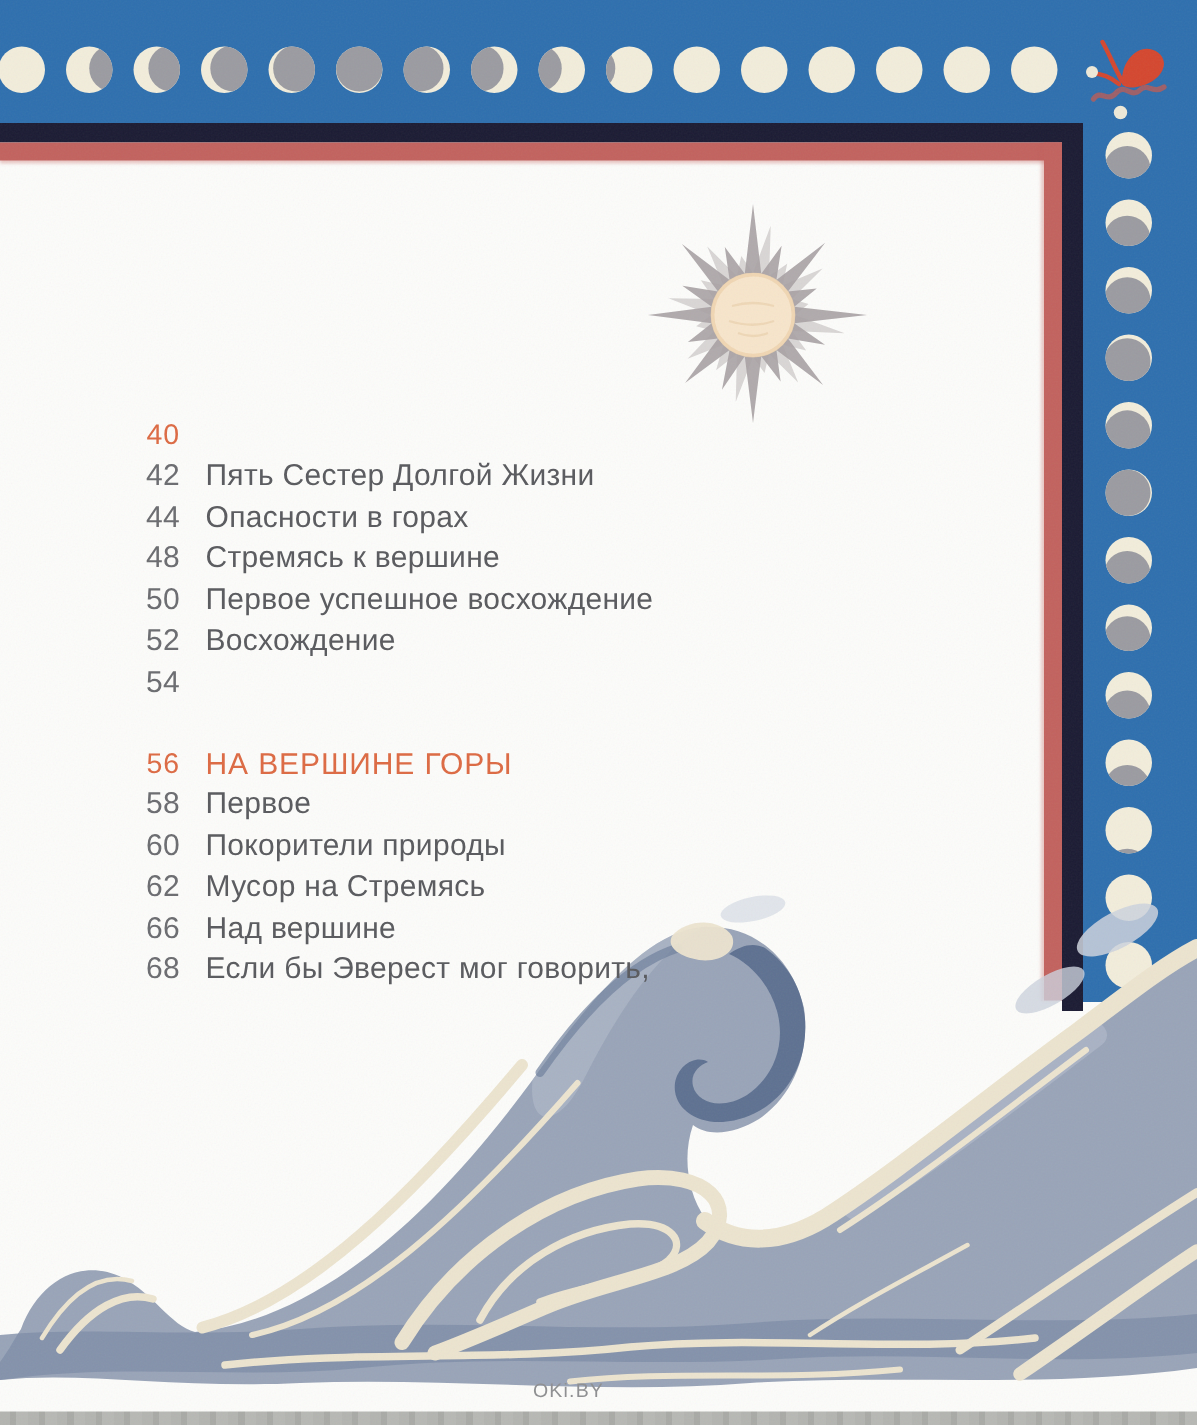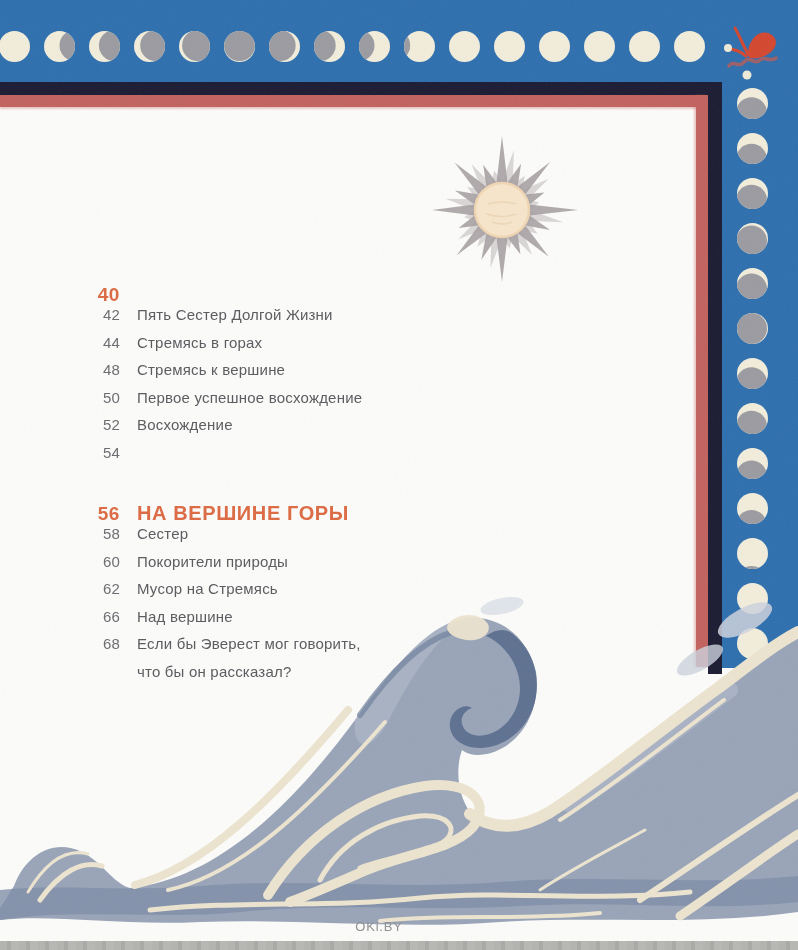--- a/index.html
+++ b/index.html
@@ -19,24 +19,24 @@
     background:var(--moon-cream,#f2eddb);overflow:hidden;z-index:2;filter:blur(.3px);}
   .moon .disc{position:absolute;left:0;top:0;width:31px;height:31px;border-radius:50%;
     background:var(--moon-gray,#9b9ba1);}
   
   #sun{position:absolute;left:420px;top:130px;z-index:2;}
   
   #bird{position:absolute;left:718px;top:18px;z-index:3;}
   
   #toc{position:absolute;left:80px;top:272px;width:420px;z-index:5;}
   .toc-section + .toc-section{margin-top:20px;}
-  .toc-header-row{display:flex;align-items:flex-end;height:34px;padding-top:8px;box-sizing:border-box;
-    color:var(--heading-orange,#dd6a43);font-weight:700;font-size:20px;letter-spacing:.6px;}
+  .toc-header-row{display:flex;align-items:flex-start;height:34px;padding-top:8px;box-sizing:border-box;
+    color:var(--heading-orange,#dd6a43);font-weight:400;font-size:20px;letter-spacing:.6px;}
   .toc-row{display:flex;align-items:baseline;height:27.5px;
-    color:var(--text-gray,#595a5e);font-size:15px;letter-spacing:.2px;}
+    color:var(--text-gray,#595a5e);font-size:20px;letter-spacing:.2px;}
   .num{width:40px;text-align:right;flex:none;}
   .toc-header-row .num{font-size:19px;}
   .lbl{margin-left:17px;}
   .toc-row .num{color:var(--number-gray,#6b6c70);}
   
   #wave{position:absolute;left:0;top:590px;z-index:4;}
   
   #watermark{position:absolute;left:0;top:919px;width:758px;text-align:center;z-index:6;
     color:#8e8f91;font-size:13px;letter-spacing:.8px;}
   #bottom-strip{position:absolute;left:0;top:941px;width:798px;height:9px;z-index:6;
@@ -79,21 +79,21 @@
       <div class="toc-section">
         <div class="toc-header-row">
           <span class="num">40</span>
         </div>
         <div class="toc-row">
           <span class="num">42</span>
           <span class="lbl">Пять Сестер Долгой Жизни</span>
         </div>
         <div class="toc-row">
           <span class="num">44</span>
-          <span class="lbl">Стремясь в горах</span>
+          <span class="lbl">Опасности в горах</span>
         </div>
         <div class="toc-row">
           <span class="num">48</span>
           <span class="lbl">Стремясь к вершине</span>
         </div>
         <div class="toc-row">
           <span class="num">50</span>
           <span class="lbl">Первое успешное восхождение</span>
         </div>
         <div class="toc-row">
@@ -104,41 +104,37 @@
           <span class="num">54</span>
         </div>
       </div>
       <div class="toc-section">
         <div class="toc-header-row">
           <span class="num">56</span>
           <span class="lbl">НА ВЕРШИНЕ ГОРЫ</span>
         </div>
         <div class="toc-row">
           <span class="num">58</span>
-          <span class="lbl">Сестер</span>
+          <span class="lbl">Первое</span>
         </div>
         <div class="toc-row">
           <span class="num">60</span>
           <span class="lbl">Покорители природы</span>
         </div>
         <div class="toc-row">
           <span class="num">62</span>
           <span class="lbl">Мусор на Стремясь</span>
         </div>
         <div class="toc-row">
           <span class="num">66</span>
           <span class="lbl">Над вершине</span>
         </div>
         <div class="toc-row">
           <span class="num">68</span>
           <span class="lbl">Если бы Эверест мог говорить,</span>
-        </div>
-        <div class="toc-row">
-          <span class="num"></span>
-          <span class="lbl">что бы он рассказал?</span>
         </div>
       </div>
     </div>
 
   <svg id="wave" width="798" height="360" viewBox="0 0 798 360">
 
     <path fill="var(--wave-main,#99a4b8)" d="
       M 0,318
       C 6,310 10,302 14,296
       C 26,264 54,248 82,262

